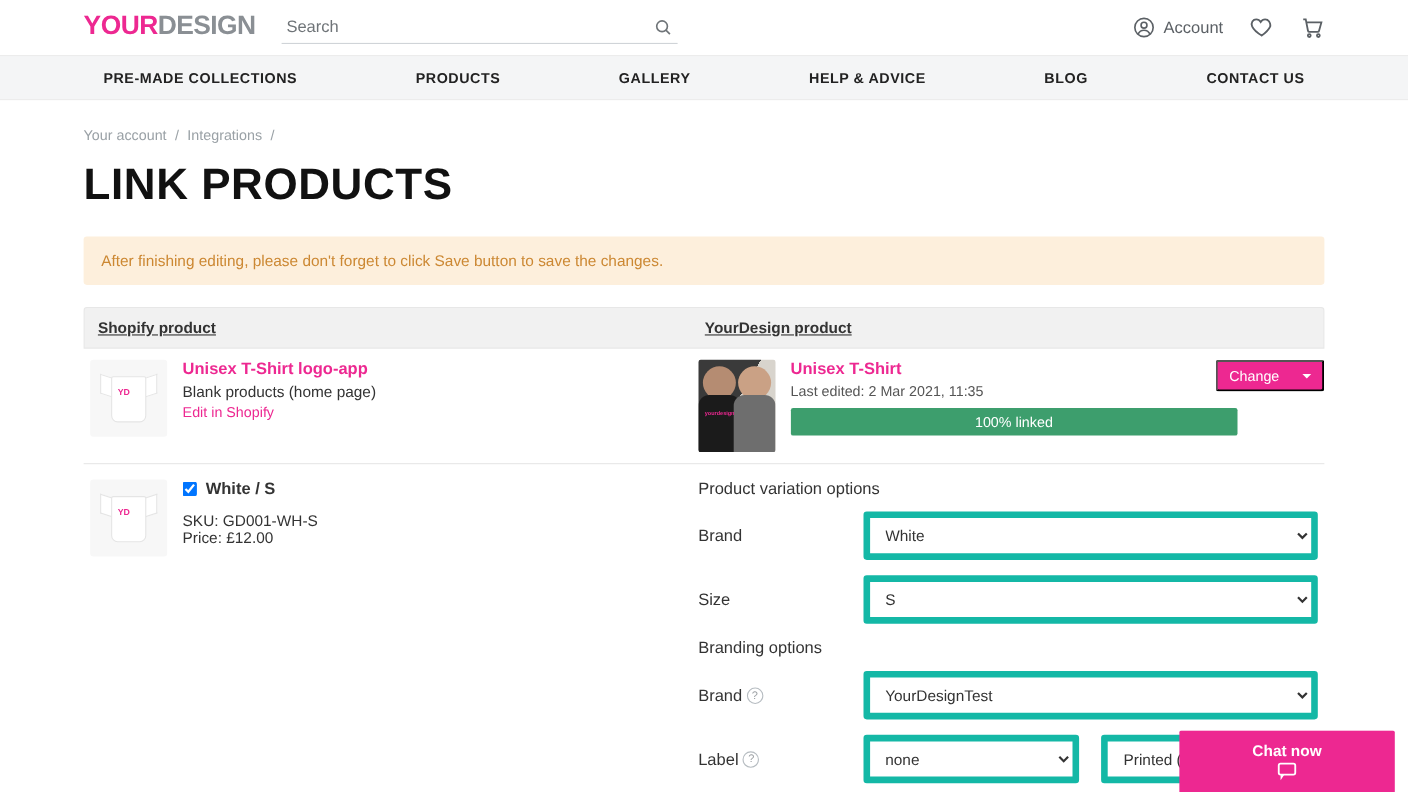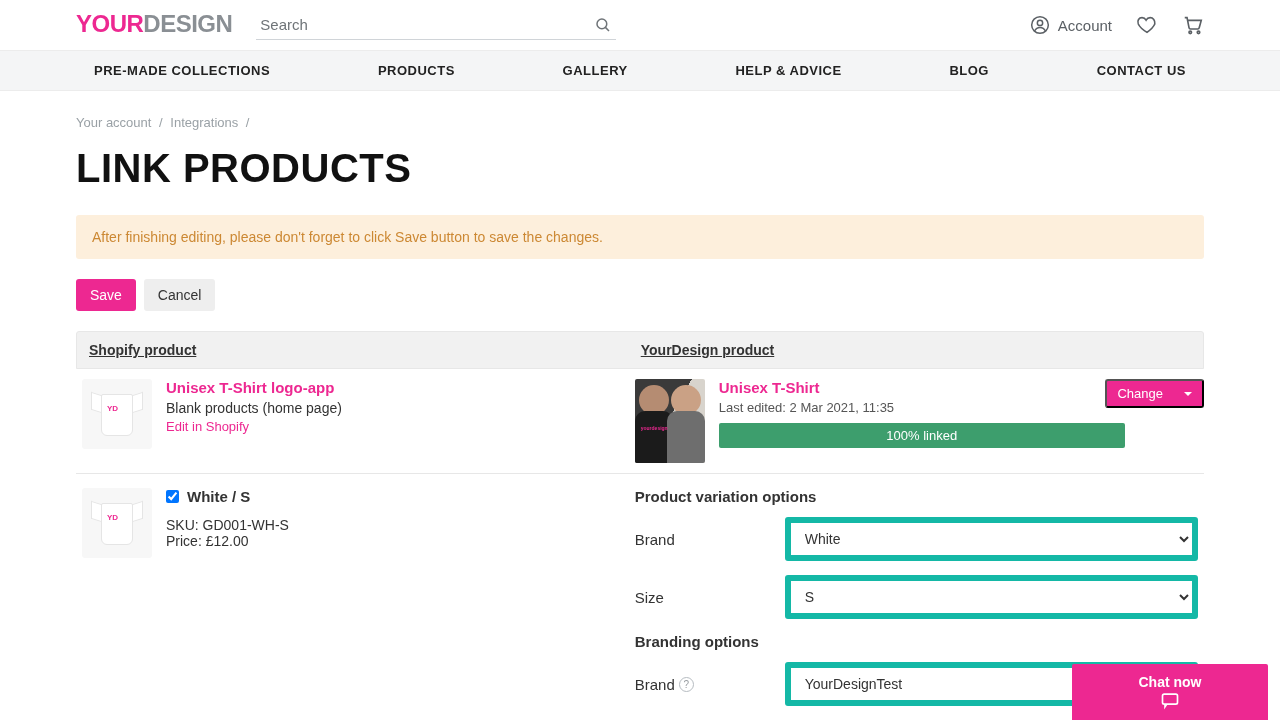--- a/index.html
+++ b/index.html
@@ -74,21 +74,21 @@
 .change-wrap { position: absolute; right: 0; top: 0; }
 
 .variant-row { display: flex; padding-top: 14px; }
 .variant-left { flex: 0 0 49%; display: flex; gap: 14px; padding: 0 6px; }
 .variant-right { flex: 1; padding: 0 6px; }
 
 .checkbox { margin-top: 2px; }
 .variant-name { font-weight: 700; font-size: 15px; margin-bottom: 12px; }
 .sku-line, .price-line { font-size: 14px; color: #333; }
 
-.section-title { font-weight: 700; font-size: 15px; margin-bottom: 12px; }
+.section-title { font-weight: 400; font-size: 15px; margin-bottom: 12px; }
 .form-row { display: flex; align-items: center; margin-bottom: 14px; }
 .form-label { flex: 0 0 150px; font-size: 15px; color: #333; display: flex; align-items: center; gap: 4px; }
 .form-field { flex: 1; }
 .sel { width: 100%; padding: 7px 10px; border: 6px solid #14b8a6; border-radius: 3px; font-size: 14px; background: #fff; color: #333; }
 .help-circle { width: 15px; height: 15px; border-radius: 50%; border: 1px solid #b6bcc1; color: #999da1; font-size: 10px; display: inline-flex; align-items: center; justify-content: center; cursor: pointer; }
 
 .label-row .form-field { display: flex; gap: 20px; }
 .label-row .sel { flex: 1; }
 
 .chat-widget { position: fixed; right: 12px; bottom: 0; width: 196px; background: #ed2891; color: #fff; padding: 10px 14px; display: flex; align-items: center; justify-content: space-between; font-size: 14px; font-weight: 600; cursor: pointer; border-radius: 2px 2px 0 0; flex-direction: column; }
@@ -156,24 +156,20 @@
     <span>Your account</span>
     <span class="sep">/</span>
     <span>Integrations</span>
     <span class="sep">/</span>
   </div>
 
   <h1 class="page-title">LINK PRODUCTS</h1>
 
   <div class="alert">After finishing editing, please don't forget to click Save button to save the changes.</div>
 
-  <div class="actions">
-    <button class="btn btn-primary">Save</button>
-    <button class="btn btn-default">Cancel</button>
-  </div>
 
   <div class="table-head">
     <div class="col col-left">Shopify product</div>
     <div class="col col-right">YourDesign product</div>
   </div>
 
   <div class="row">
     <div class="left-cell">
       <div class="thumb">
         <div class="tshirt">

